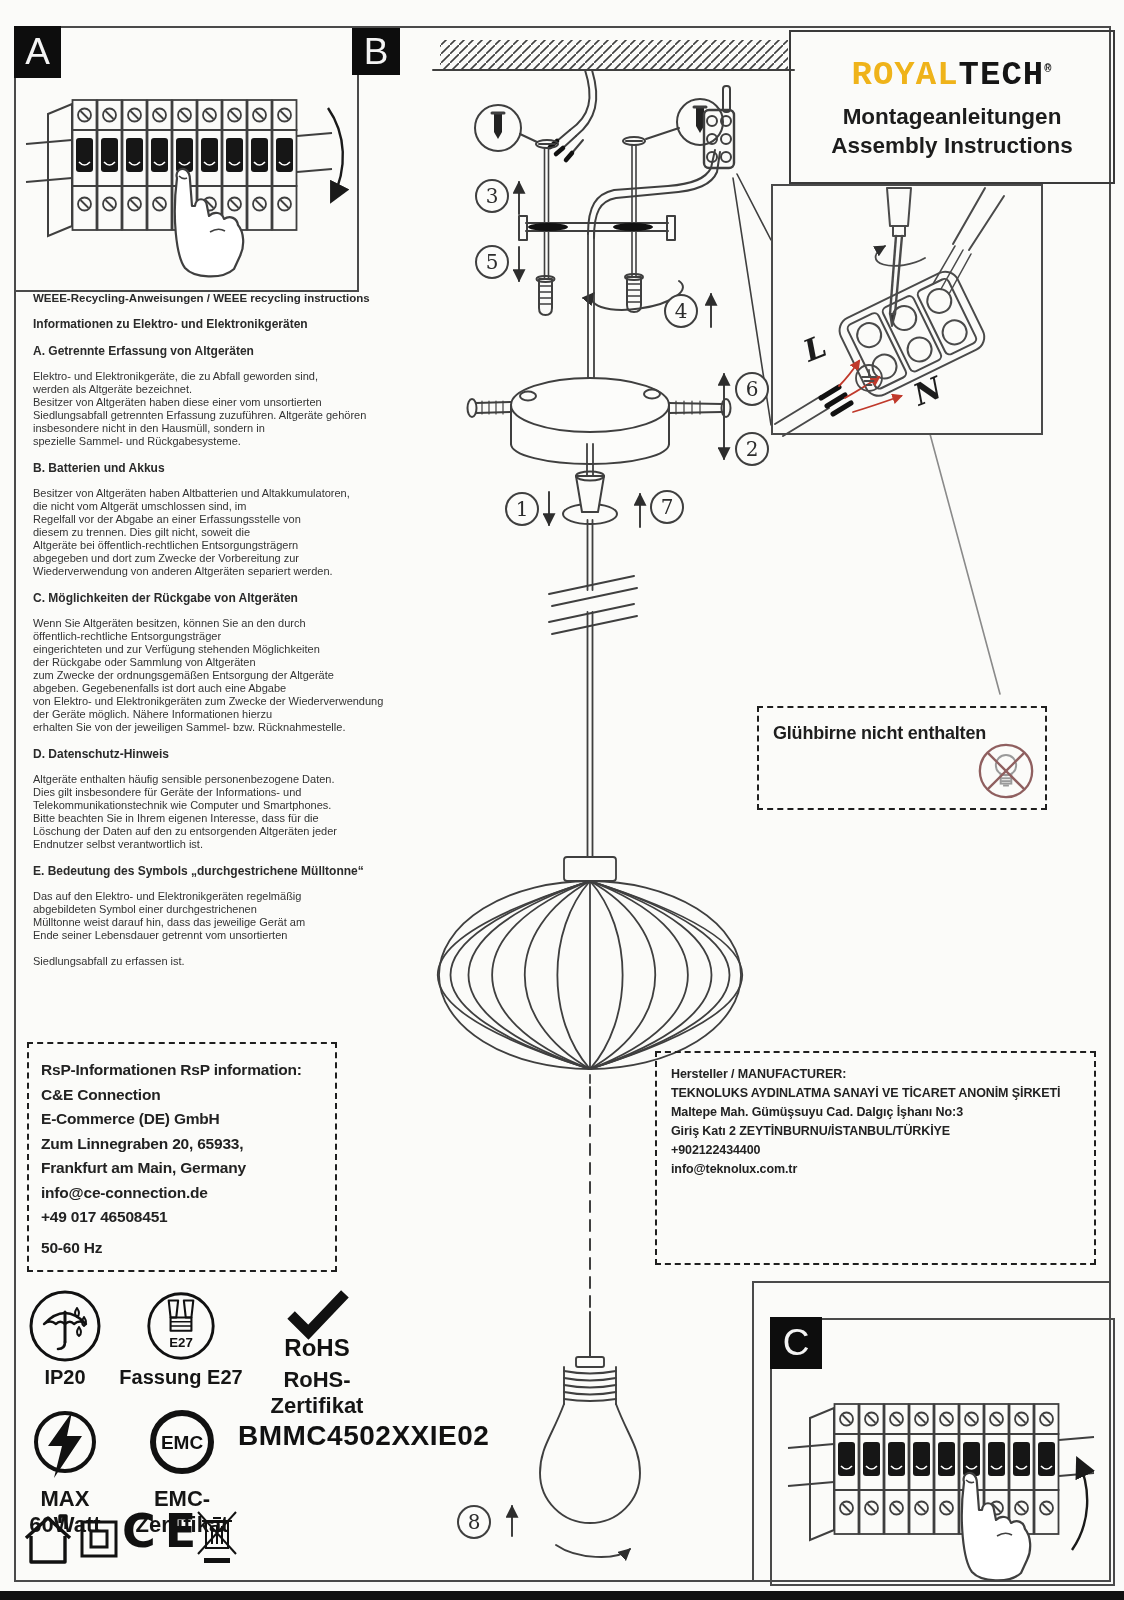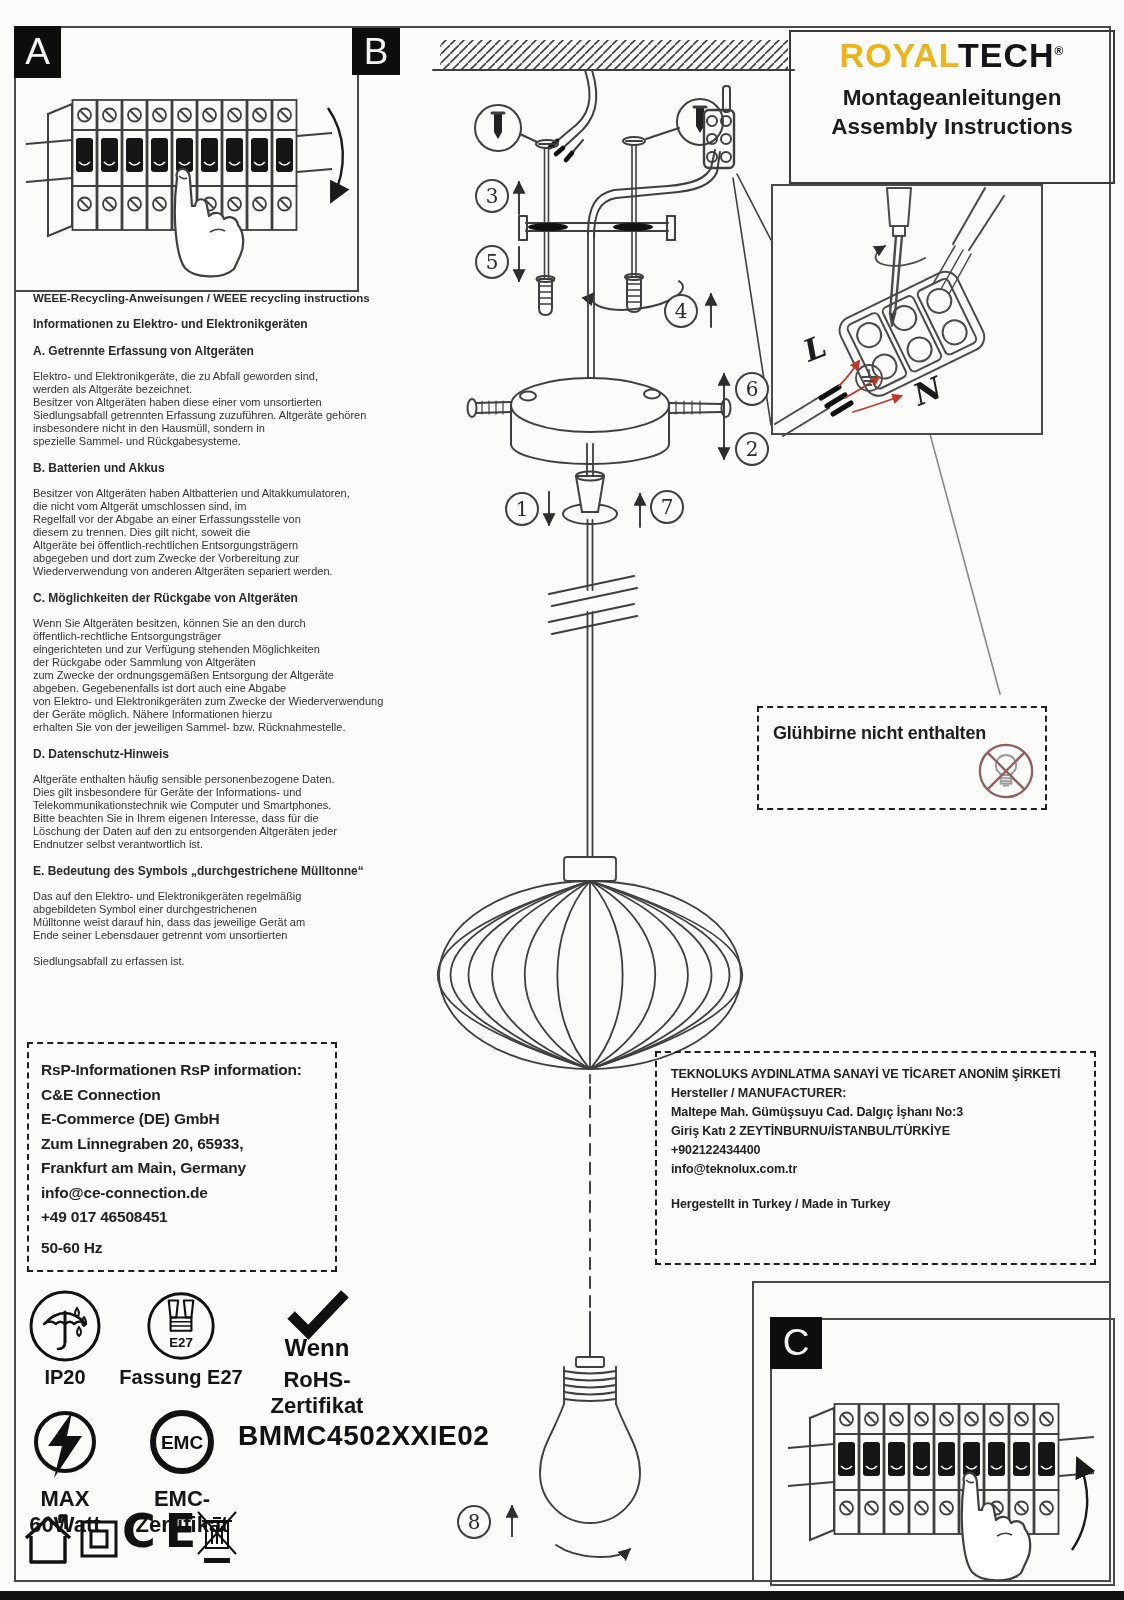--- a/index.html
+++ b/index.html
@@ -17,21 +17,21 @@
   .solidbox{border:2px solid #4a4a4a;background:transparent;}
   .dashbox{border:2.5px dashed #1f1f1f;background:transparent;}
   
   #weee-col{left:33px;top:292px;width:412px;}
   #weee-col h3{font-size:11.5px;font-weight:bold;margin:0 0 13px 0;}
   #weee-col h4{font-size:12px;font-weight:bold;margin:13px 0 12px 0;}
   #weee-col p{font-size:11px;line-height:13px;margin:0;white-space:pre-line;color:#333;}
   #weee-col .gap{margin-top:13px;}
   
   #logo-box{left:789px;top:30px;width:322px;height:150px;border:2.5px solid #3a3a3a;text-align:center;}
-  #logo-line{margin-top:4px;font-size:34px;font-weight:800;letter-spacing:1px;font-family:Liberation Sans, sans-serif;}
+  #logo-line{margin-top:24px;font-size:34px;font-weight:800;letter-spacing:1px;font-family:Liberation Mono, monospace;}
   #logo-line .royal{color:#EFB31A;}
   #logo-line .tech{color:#151515;}
   #logo-line sup{font-size:12px;color:#151515;}
   #hdr-titles{margin-top:8px;font-size:22.5px;line-height:29px;font-weight:700;color:#1c1c1c;}
   
   #bulb-note{left:757px;top:706px;width:286px;height:100px;}
   #bulb-note .t{margin:10px 0 0 14px;font-size:18px;letter-spacing:-0.2px;font-weight:700;line-height:31px;color:#1e1e1e;}
   
   #rsp-box{left:27px;top:1042px;width:306px;height:226px;padding:0;}
   #rsp-box .inner{padding:14px 12px;}
@@ -472,27 +472,26 @@
       <div class="l">Zum Linnegraben 20, 65933,</div>
       <div class="l">Frankfurt am Main, Germany</div>
       <div class="l">info@ce-connection.de</div>
       <div class="l">+49 017 46508451</div>
       <div class="l freq">50-60 Hz</div>
     </div>
   </div>
 
   <div class="abs dashbox" id="mfg-box">
     <div class="inner">
+      <div class="l">Hersteller / MANUFACTURER:</div>
       <div class="l">TEKNOLUKS AYDINLATMA SANAYİ VE TİCARET ANONİM ŞİRKETİ</div>
-      <div class="l">Hersteller / MANUFACTURER:</div>
       <div class="l">Maltepe Mah. Gümüşsuyu Cad. Dalgıç İşhanı No:3</div>
       <div class="l">Giriş Katı 2 ZEYTİNBURNU/İSTANBUL/TÜRKİYE</div>
       <div class="l">+902122434400</div>
       <div class="l">info@teknolux.com.tr</div>
-      <div class="l made">Hergestellt in Turkey / Made in Turkey</div>
     </div>
   </div>
 
   <svg class="abs" style="left:27px;top:1288px;" width="76" height="76" viewBox="0 0 76 76">
     <g fill="none" stroke="#111" stroke-width="3" stroke-linecap="round" stroke-linejoin="round">
       <circle cx="38" cy="38" r="34"></circle>
       <path d="M17,36 Q38,14 59,36 Q53,31 47,36 Q43,31.5 38,36 Q33,31.5 29,36 Q23,31 17,36 Z" stroke-width="2.4"></path>
       <line x1="38" y1="24" x2="38" y2="54"></line>
       <path d="M38,54 q0,7 -7,7" stroke-width="2.6"></path>
       <path d="M50,20 q4,6 0,9 q-4,-3 0,-9" stroke-width="2"></path>
@@ -511,21 +510,21 @@
       <line x1="27" y1="33.5" x2="49" y2="33.5" stroke-width="1.6"></line>
         <line x1="27" y1="38" x2="49" y2="38" stroke-width="1.6"></line>
     </g>
     <text x="38" y="60" text-anchor="middle" font-size="14" font-weight="bold" fill="#111" font-family="Liberation Sans">E27</text>
   </svg>
   <div class="abs cert-label" id="socket-label" style="left:118px;top:1366px;width:126px;">Fassung E27</div>
 
   <svg class="abs" style="left:282px;top:1288px;" width="72" height="50" viewBox="0 0 72 52">
     <path d="M8,28 L26,46 L64,6" fill="none" stroke="#111" stroke-width="11"></path>
   </svg>
-  <div class="abs" id="rohs-word" style="left:262px;top:1334px;width:110px;">Wenn</div>
+  <div class="abs" id="rohs-word" style="left:262px;top:1334px;width:110px;">RoHS</div>
   <div class="abs cert-label" id="rohs-label" style="left:252px;top:1367px;width:130px;">RoHS-Zertifikat</div>
 
   <svg class="abs" style="left:32px;top:1408px;" width="66" height="74" viewBox="0 0 66 74">
     <circle cx="33" cy="34" r="29" fill="none" stroke="#111" stroke-width="4"></circle>
     <polygon points="40,4 16,38 30,38 22,70 50,28 35,28" fill="#111" stroke="none"></polygon>
   </svg>
   <div class="abs cert-label" id="maxw-label" style="left:10px;top:1486px;width:110px;">MAX 60Watt</div>
 
   <svg class="abs" style="left:148px;top:1408px;" width="68" height="68" viewBox="0 0 68 68">
     <circle cx="34" cy="34" r="29" fill="none" stroke="#111" stroke-width="6"></circle>

